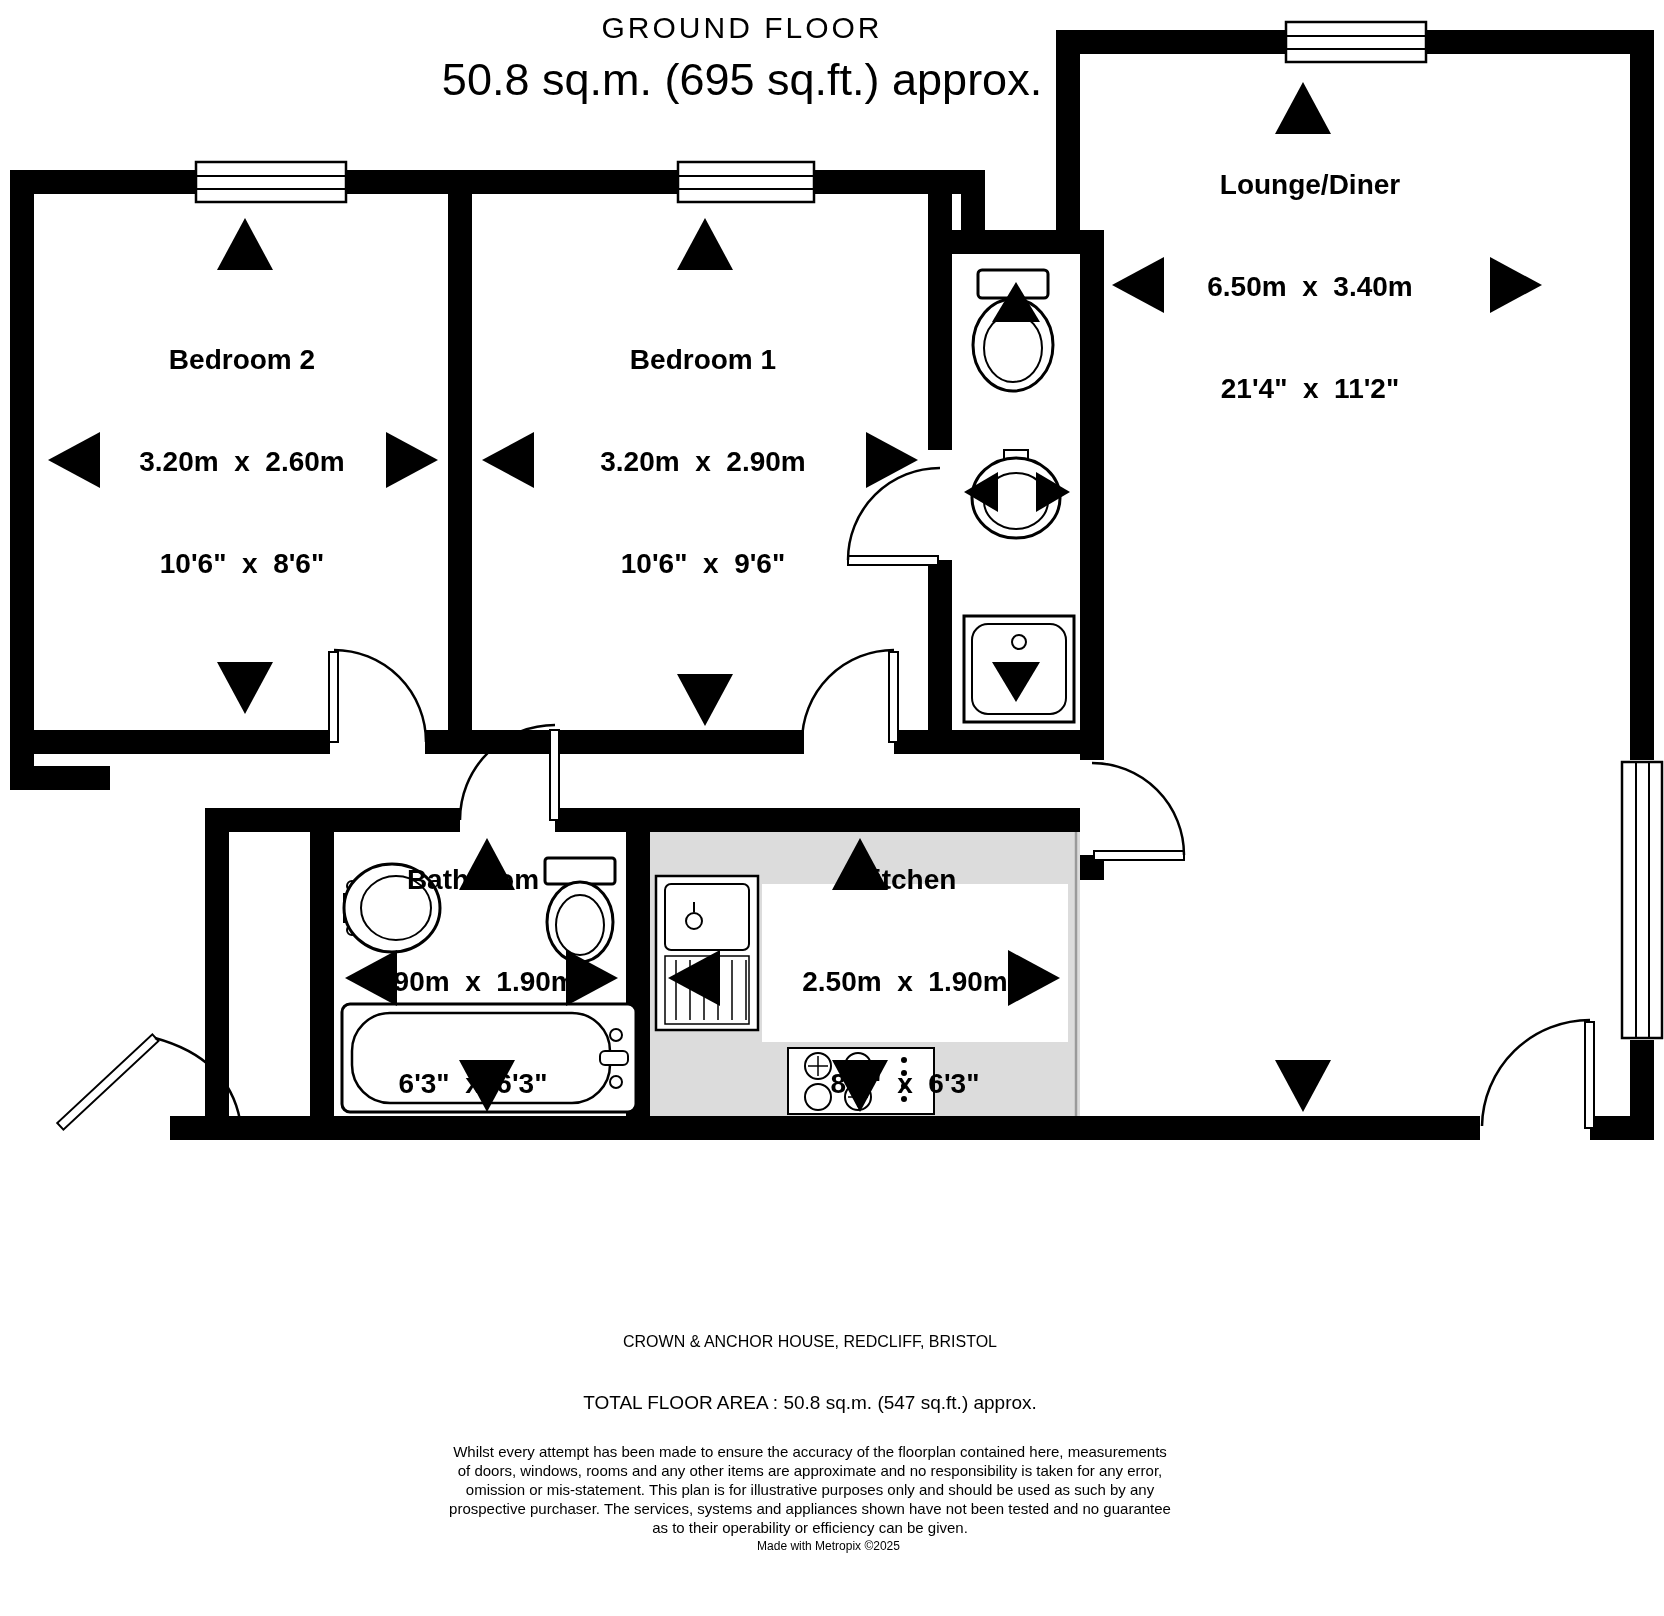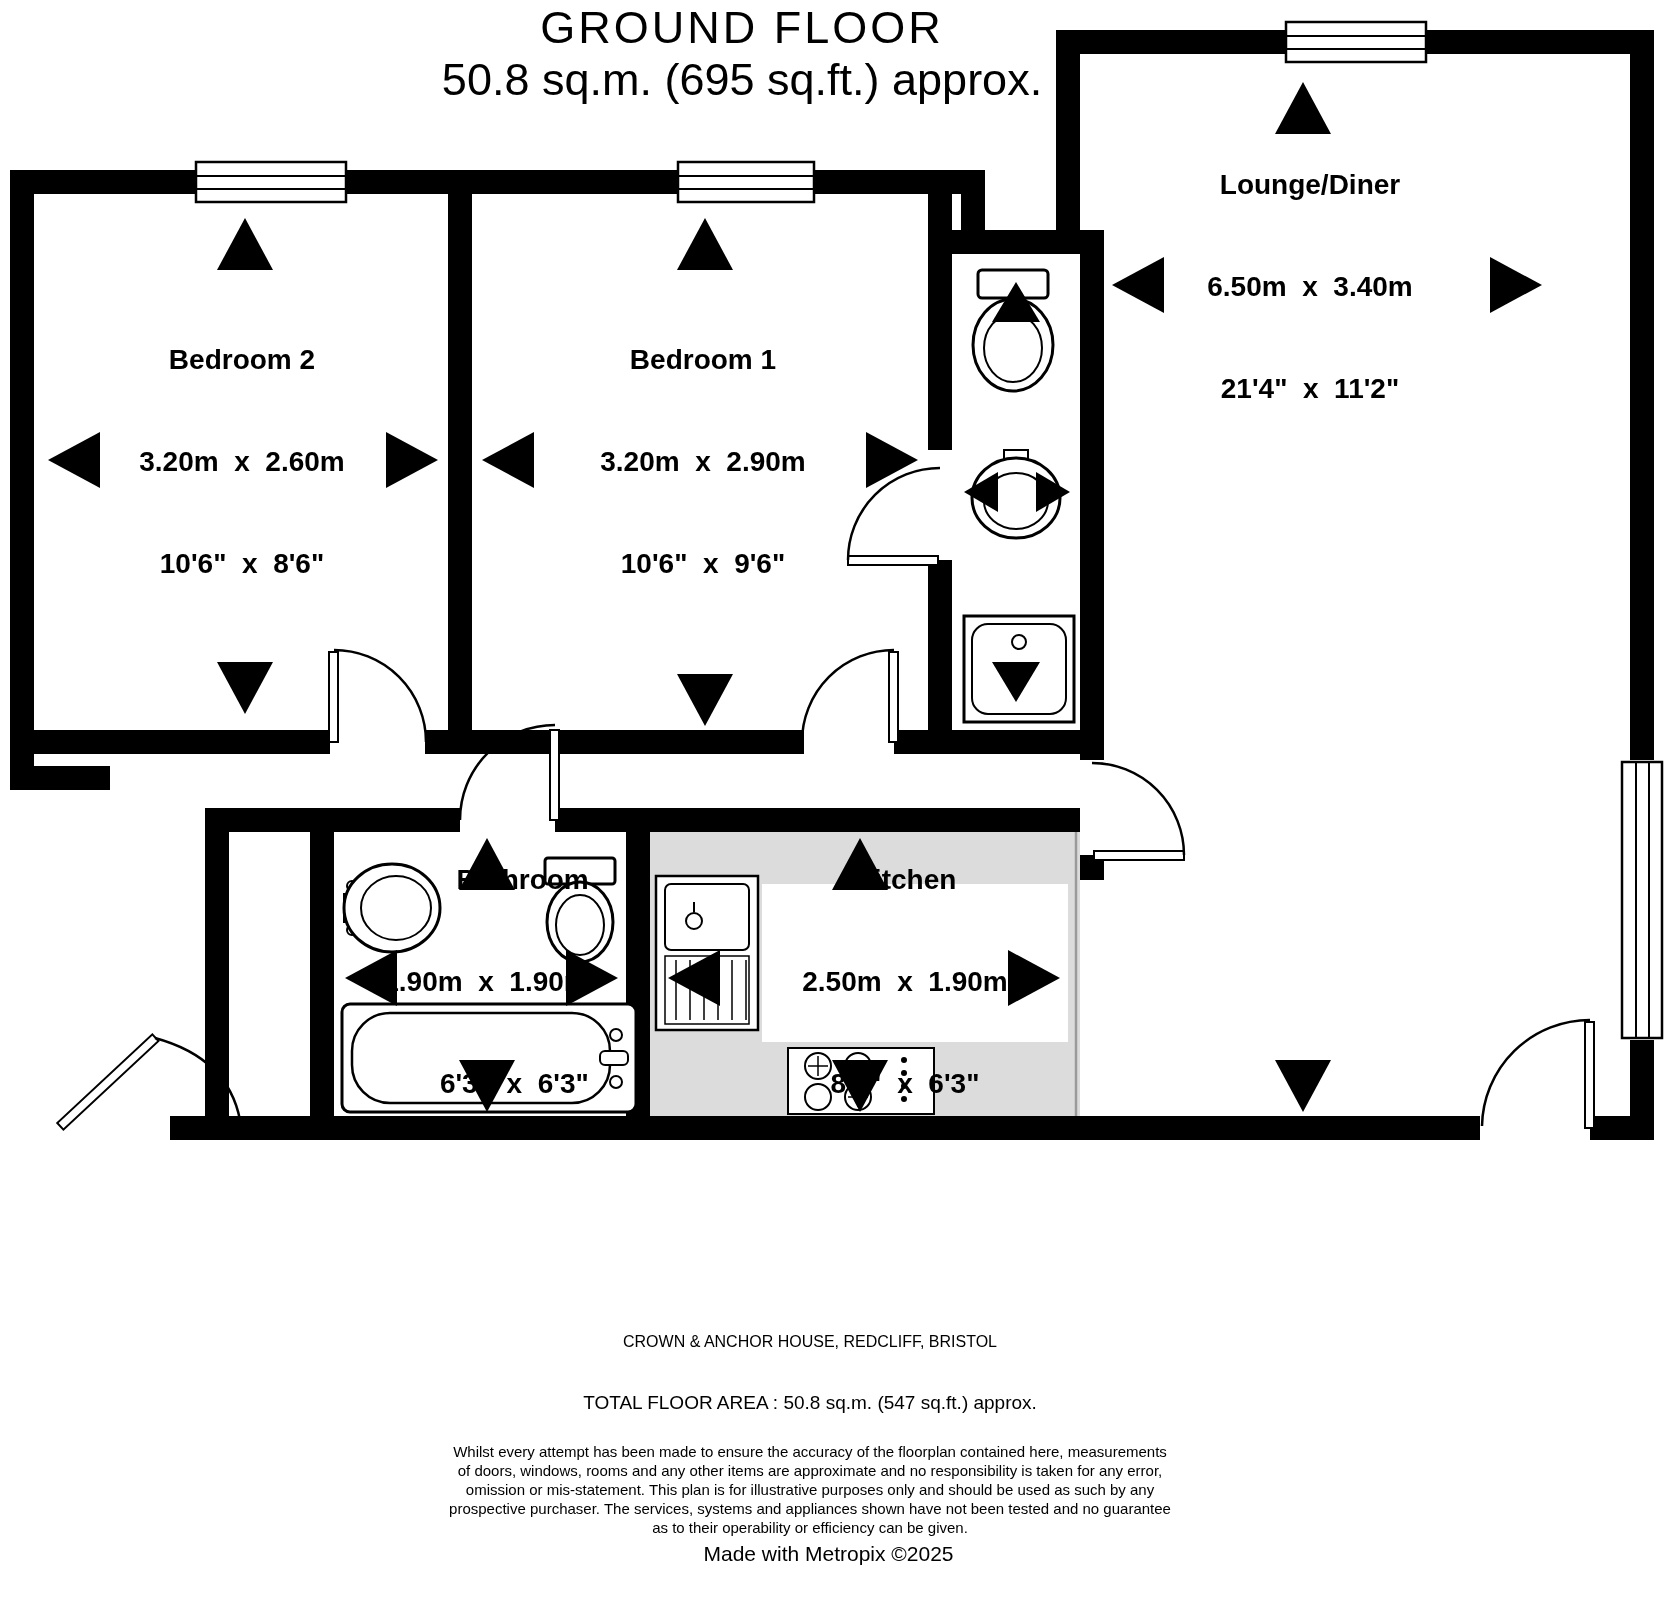--- a/index.html
+++ b/index.html
@@ -5,33 +5,33 @@
   html,body{margin:0;padding:0;background:#fff;}
   .canvas{
     position:relative;width:1664px;height:1616px;background:#fff;
     font-family:"Liberation Sans",sans-serif;color:#000;overflow:hidden;
   }
   .plan-svg{position:absolute;left:0;top:0;}
   .title-block{
     position:absolute;left:742px;top:2px;transform:translateX(-50%);
     text-align:center;white-space:nowrap;
   }
-  .title-line1{font-size:45px;line-height:52px;letter-spacing:3px;}
+  .title-line1{font-size:30px;line-height:52px;letter-spacing:3px;}
   .title-line2{font-size:45px;line-height:52px;}
   .room-label{
     position:absolute;transform:translate(-50%,-50%);
     text-align:center;font-weight:700;font-size:28px;line-height:34px;white-space:pre;
   }
   .footer{
     position:absolute;left:0;top:1330px;width:1620px;text-align:center;
   }
   .footer-address{font-size:16px;line-height:23px;margin-bottom:38px;}
   .footer-total{font-size:19px;line-height:23px;margin-bottom:28px;}
   .footer-disclaimer{font-size:15px;line-height:19px;}
-  .footer-credit{font-size:21px;line-height:19px;margin-top:7px;padding-left:37px;}
+  .footer-credit{font-size:12px;line-height:19px;margin-top:0;padding-left:37px;}
 </style>
 </head>
 <body>
 
 <div class="canvas">
 
   <svg class="plan-svg" width="1664" height="1616" viewBox="0 0 1664 1616">
 
     <g fill="#000" stroke="none">
 
@@ -246,21 +246,21 @@
     <div>3.20m  x  2.90m</div>
     <div>10'6"  x  9'6"</div>
   </div>
 
   <div class="room-label" style="left:1310px;top:287px;">
     <div>Lounge/Diner</div>
     <div>6.50m  x  3.40m</div>
     <div>21'4"  x  11'2"</div>
   </div>
 
-  <div class="room-label" style="left:486px;top:982px;text-align:right;">
+  <div class="room-label" style="left:473px;top:982px;">
     <div>Bathroom</div>
     <div>1.90m  x  1.90m</div>
     <div>6'3"  x  6'3"</div>
   </div>
 
   <div class="room-label" style="left:893px;top:982px;margin-left:12px;">
     <div>Kitchen</div>
     <div>2.50m  x  1.90m</div>
     <div>8'2"  x  6'3"</div>
   </div>

